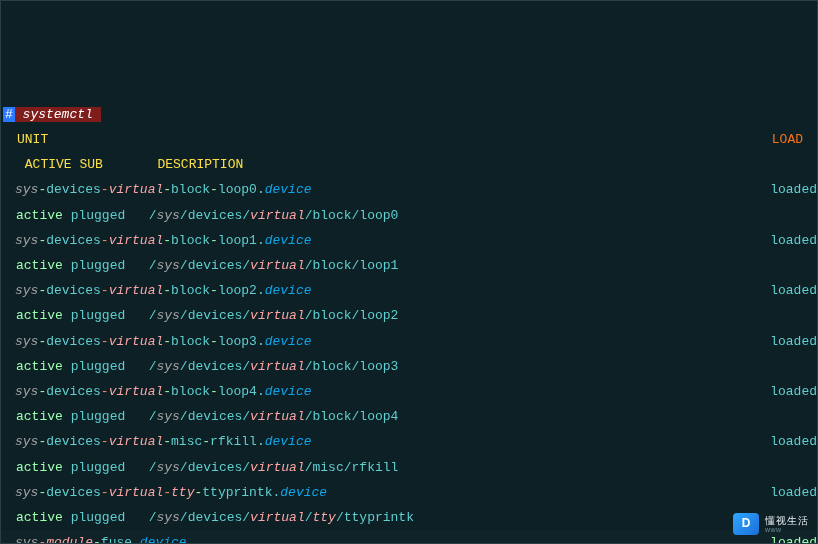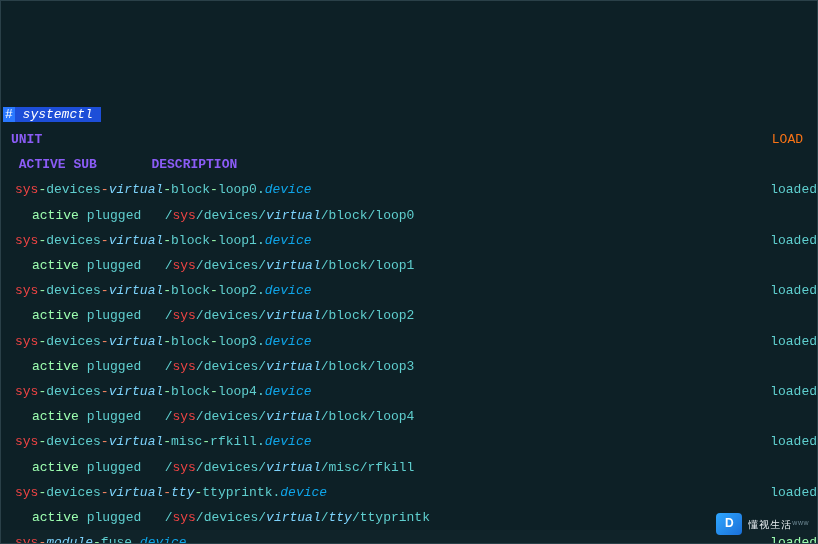--- a/index.html
+++ b/index.html
@@ -11,47 +11,47 @@
     color: #5fcfcf;
     width: 818px;
     height: 544px;
     overflow: hidden;
     position: relative;
     white-space: pre;
     border: 1px solid #2a4048;
   }
   .prompt-line { padding-left: 2px; }
   .prompt-hash { background: #2a78ff; color: #fff; padding: 0 2px; }
-  .prompt-cmd { background: #1d4ed8; color: #fff; font-style: italic; margin-top: 40px; }
-  .hdr { color: #8b5cf6; padding-left: 10px; font-weight: bold; }
+  .prompt-cmd { background: #7f1d1d; color: #fff; font-style: italic; margin-top: 40px; }
+  .hdr { color: #fde047; padding-left: 16px; }
   .hdr-right { color: #f97316; position: absolute; right: 14px; }
   .row-hl { background: rgba(255,255,255,0.015); }
   .unit-line { padding-left: 14px; }
-  .desc-line { padding-left: 31px; }
+  .desc-line { padding-left: 15px; }
   .g { color: #9dffb0; }        
-  .gi { color: #ef4444; }
+  .gi { color: #a3a3a3; font-style: italic; }
   .t { color: #5fcfcf; }        
   .o { color: #ff8a65; }        
-  .oi { color: #7dd3fc; font-style: italic; font-family: Liberation Mono, monospace; }
+  .oi { color: #fca5a5; font-style: italic; font-family: Liberation Mono, monospace; }
   .ti { color: #0ea5e9; font-style: italic; }
   .loaded { position: absolute; right: 0; color: #5fcfcf; }
   .loaded-g { position: absolute; right: 0; color: #9dffb0; }
   .watermark {
     position: absolute;
     right: 8px; bottom: 8px;
     display: flex; align-items: center; gap: 6px;
     font-family: sans-serif;
   }
   .wm-logo {
     width: 26px; height: 22px; border-radius: 4px;
     background: linear-gradient(135deg,#2fa7ff,#1a6fd8);
     display:flex;align-items:center;justify-content:center;
     color:#fff;font-weight:bold;font-size:12px;
   }
-  .wm-txt { display:flex; line-height:1.1; }
+  .wm-txt { display:flex; flex-direction:column; line-height:1.1; }
   .wm-top { color:#e8eef2; font-size:10px; letter-spacing:1px; }
   .wm-bot { color:#6f8a96; font-size:7px; letter-spacing:0.5px; }
 </style>
 </head>
 <body>
 
 
 
 <div id="root"><div class="prompt-line"><span class="prompt-hash">#</span><span class="prompt-cmd"> systemctl </span></div><div><span class="hdr">UNIT</span><span class="hdr-right">LOAD</span></div><div class="hdr"> ACTIVE SUB       DESCRIPTION</div><div class="unit-line"><span class="gi">sys</span><span class="g">-</span><span class="t">devices</span><span class="o">-</span><span class="oi">virtual</span><span class="g">-</span><span class="t">block</span><span class="g">-</span><span class="t">loop0.</span><span class="ti">device</span><span class="loaded">loaded</span></div><div class="desc-line"><span class="g">active</span><span class="t"> </span><span class="t">plugged</span><span class="t">   /</span><span class="gi">sys</span><span class="t">/</span><span class="t">devices</span><span class="t">/</span><span class="oi">virtual</span><span class="t">/</span><span class="t">block</span><span class="t">/</span><span class="t">loop0</span></div><div class="unit-line"><span class="gi">sys</span><span class="g">-</span><span class="t">devices</span><span class="o">-</span><span class="oi">virtual</span><span class="g">-</span><span class="t">block</span><span class="g">-</span><span class="t">loop1.</span><span class="ti">device</span><span class="loaded">loaded</span></div><div class="desc-line"><span class="g">active</span><span class="t"> </span><span class="t">plugged</span><span class="t">   /</span><span class="gi">sys</span><span class="t">/</span><span class="t">devices</span><span class="t">/</span><span class="oi">virtual</span><span class="t">/</span><span class="t">block</span><span class="t">/</span><span class="t">loop1</span></div><div class="unit-line"><span class="gi">sys</span><span class="g">-</span><span class="t">devices</span><span class="o">-</span><span class="oi">virtual</span><span class="g">-</span><span class="t">block</span><span class="g">-</span><span class="t">loop2.</span><span class="ti">device</span><span class="loaded">loaded</span></div><div class="desc-line"><span class="g">active</span><span class="t"> </span><span class="t">plugged</span><span class="t">   /</span><span class="gi">sys</span><span class="t">/</span><span class="t">devices</span><span class="t">/</span><span class="oi">virtual</span><span class="t">/</span><span class="t">block</span><span class="t">/</span><span class="t">loop2</span></div><div class="unit-line"><span class="gi">sys</span><span class="g">-</span><span class="t">devices</span><span class="o">-</span><span class="oi">virtual</span><span class="g">-</span><span class="t">block</span><span class="g">-</span><span class="t">loop3.</span><span class="ti">device</span><span class="loaded">loaded</span></div><div class="desc-line"><span class="g">active</span><span class="t"> </span><span class="t">plugged</span><span class="t">   /</span><span class="gi">sys</span><span class="t">/</span><span class="t">devices</span><span class="t">/</span><span class="oi">virtual</span><span class="t">/</span><span class="t">block</span><span class="t">/</span><span class="t">loop3</span></div><div class="unit-line"><span class="gi">sys</span><span class="g">-</span><span class="t">devices</span><span class="o">-</span><span class="oi">virtual</span><span class="g">-</span><span class="t">block</span><span class="g">-</span><span class="t">loop4.</span><span class="ti">device</span><span class="loaded">loaded</span></div><div class="desc-line"><span class="g">active</span><span class="t"> </span><span class="t">plugged</span><span class="t">   /</span><span class="gi">sys</span><span class="t">/</span><span class="t">devices</span><span class="t">/</span><span class="oi">virtual</span><span class="t">/</span><span class="t">block</span><span class="t">/</span><span class="t">loop4</span></div><div class="unit-line"><span class="gi">sys</span><span class="g">-</span><span class="t">devices</span><span class="o">-</span><span class="oi">virtual</span><span class="g">-</span><span class="t">misc</span><span class="g">-</span><span class="t">rfkill.</span><span class="ti">device</span><span class="loaded">loaded</span></div><div class="desc-line"><span class="g">active</span><span class="t"> </span><span class="t">plugged</span><span class="t">   /</span><span class="gi">sys</span><span class="t">/</span><span class="t">devices</span><span class="t">/</span><span class="oi">virtual</span><span class="t">/</span><span class="t">misc</span><span class="t">/</span><span class="t">rfkill</span></div><div class="unit-line"><span class="gi">sys</span><span class="g">-</span><span class="t">devices</span><span class="o">-</span><span class="oi">virtual</span><span class="o">-</span><span class="oi">tty</span><span class="g">-</span><span class="t">ttyprintk.</span><span class="ti">device</span><span class="loaded">loaded</span></div><div class="desc-line"><span class="g">active</span><span class="t"> </span><span class="t">plugged</span><span class="t">   /</span><span class="gi">sys</span><span class="t">/</span><span class="t">devices</span><span class="t">/</span><span class="oi">virtual</span><span class="t">/</span><span class="oi">tty</span><span class="t">/</span><span class="t">ttyprintk</span></div><div class="unit-line row-hl"><span class="gi">sys</span><span class="o">-</span><span class="oi">module</span><span class="g">-</span><span class="t">fuse.</span><span class="ti">device</span><span class="loaded-g">loaded</span></div></div>
 

